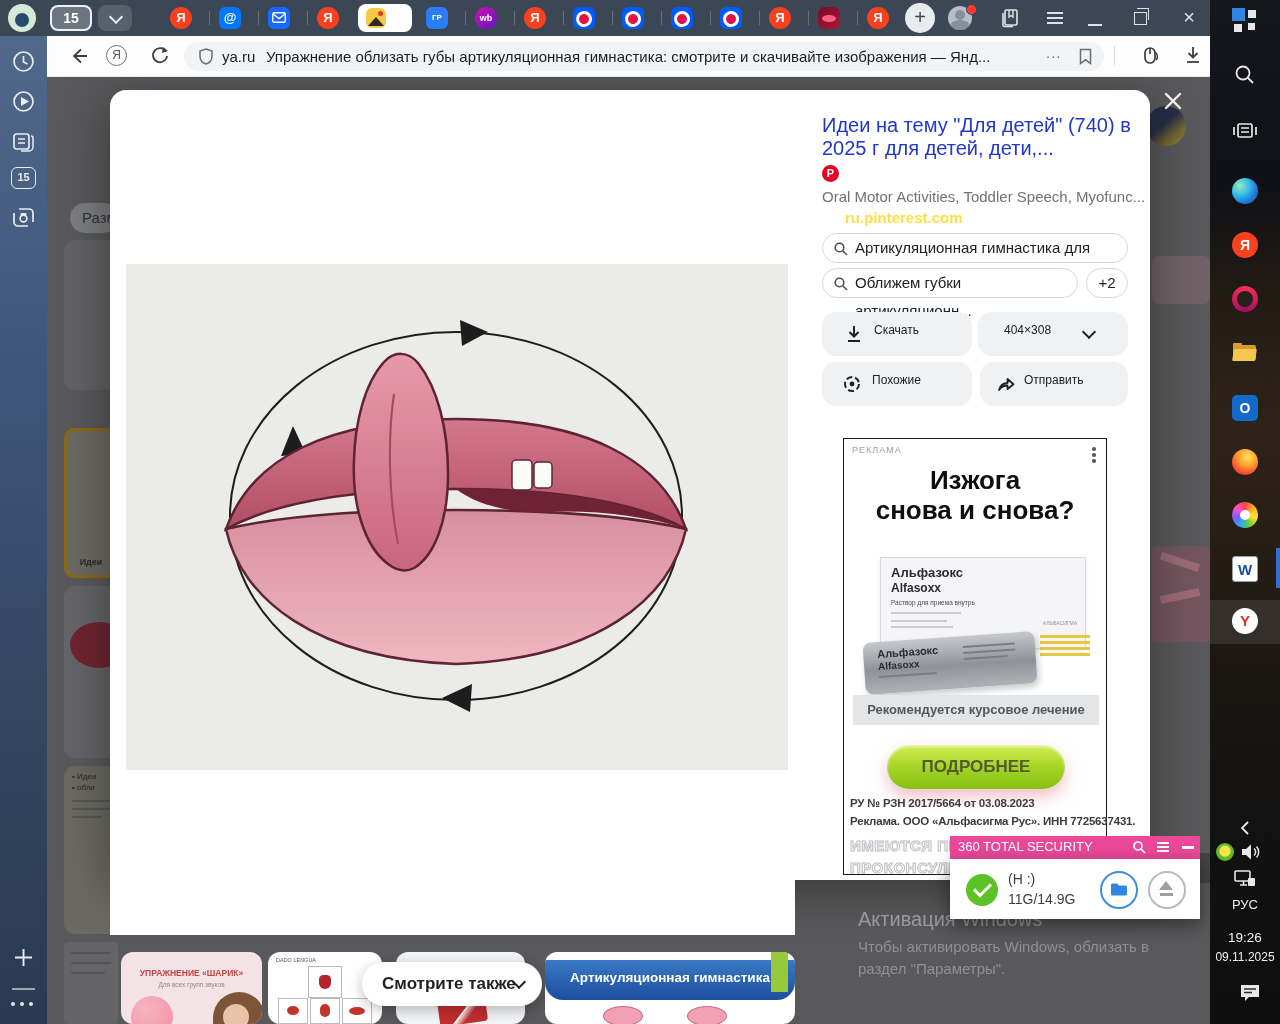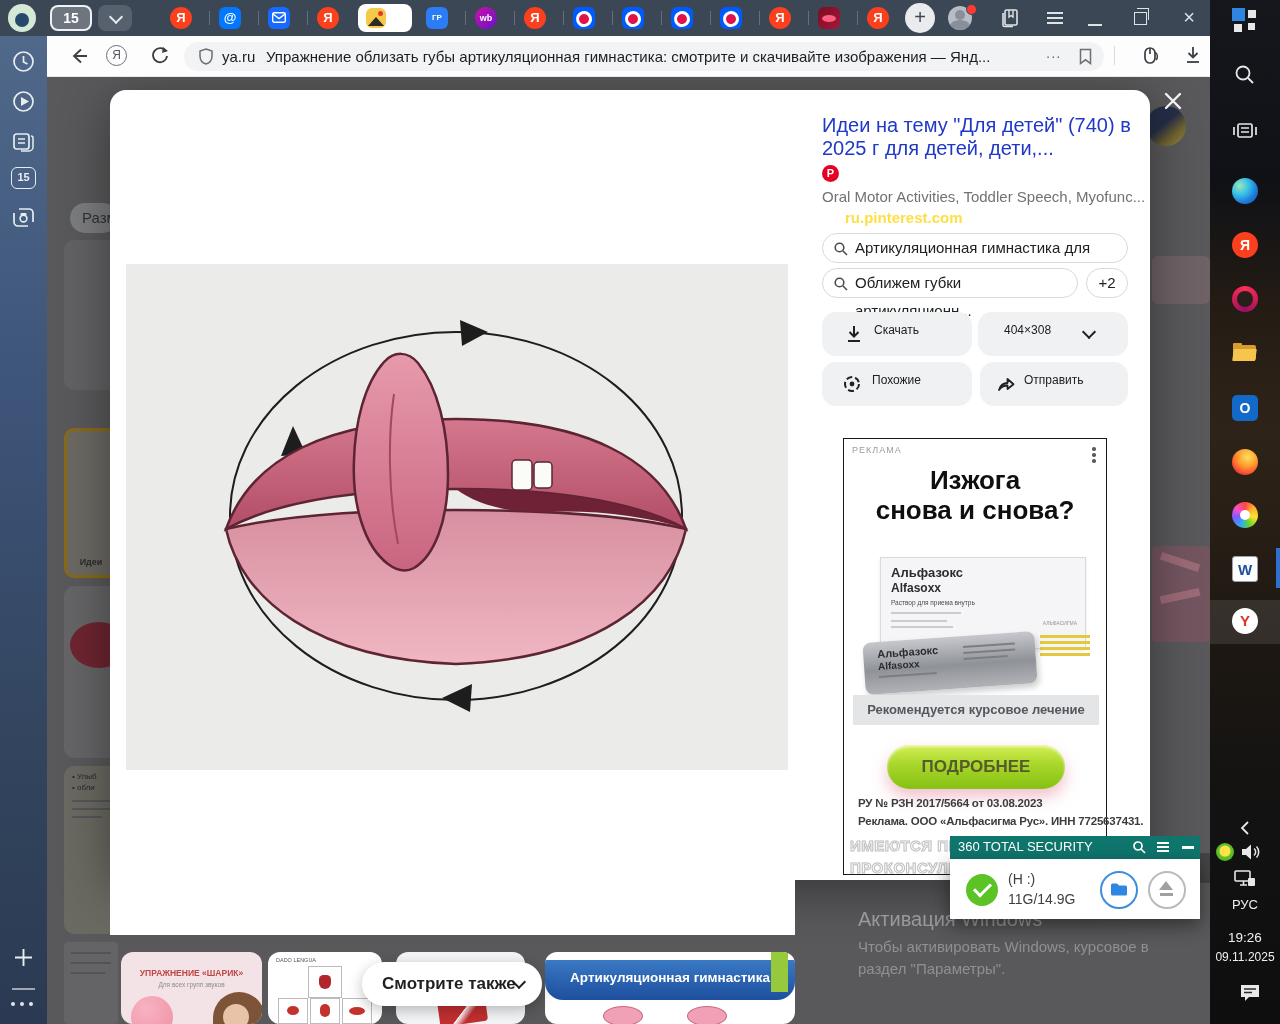--- a/index.html
+++ b/index.html
@@ -88,25 +88,25 @@
   .sachet{left:20px;top:198px;width:172px;height:52px;border-radius:8px;transform:rotate(-4deg);
     background:linear-gradient(180deg,#c6c8cd,#8f9298 55%,#b0b2b7);box-shadow:2px 4px 6px rgba(0,0,0,.2);}
   .gline{position:absolute;height:2px;background:#caccd0;}
   .dline{position:absolute;height:2px;background:#7b7d82;}
   .adban{left:9px;top:256px;width:246px;height:30px;background:#e4e5e7;text-align:center;font-size:13px;
     font-weight:bold;color:#55575e;line-height:30px;}
   .cta{left:43px;top:306px;width:178px;height:44px;border-radius:22px;text-align:center;line-height:44px;
     font-size:17px;font-weight:bold;color:#565b2b;
     background:linear-gradient(180deg,#d3ef55,#a8d62a 45%,#86c113);
     box-shadow:0 8px 16px rgba(233,150,170,.6),inset 0 2px 3px rgba(255,255,255,.6);}
-  .legal{left:6px;width:254px;font-size:11.5px;font-weight:bold;color:#3b3c3f;letter-spacing:-0.2px;margin-left:8px;}
+  .legal{left:6px;width:254px;font-size:11.5px;font-weight:bold;color:#3b3c3f;letter-spacing:-0.2px;}
   .warn{left:6px;font-size:15px;font-weight:bold;color:#fdfdfd;-webkit-text-stroke:1px #bfc0c3;
     text-shadow:0 0 1px #c5c6c9;letter-spacing:.5px;}
   
-  .w360h{left:950px;top:836px;width:250px;height:23px;background:#0f766e;z-index:30;text-decoration:underline;}
+  .w360h{left:950px;top:836px;width:250px;height:23px;background:#ec4899;z-index:30;text-decoration:underline;}
   .w360b{left:950px;top:859px;width:250px;height:60px;background:#fff;z-index:30;box-shadow:0 6px 18px rgba(0,0,0,.45);}
   .chk{left:16px;top:15px;width:32px;height:32px;border-radius:50%;background:#5cc327;}
   .chk::after{content:'';position:absolute;left:8px;top:9px;width:14px;height:7px;border-left:3px solid #fff;
     border-bottom:3px solid #fff;transform:rotate(-45deg);}
   .rbtn{top:12px;width:38px;height:38px;border-radius:50%;box-sizing:border-box;}
   
   .wm{color:#97999c;z-index:12;}
   
   .thumb{top:952px;height:72px;border-radius:12px;overflow:hidden;z-index:11;}
   .seealso{left:362px;top:962px;width:180px;height:44px;border-radius:22px;background:#fff;z-index:12;
@@ -131,21 +131,21 @@
 
   <div class="abs razm">Разм</div>
   <div class="abs frag" style="left:64px;top:240px;width:54px;height:150px;"></div>
   <div class="abs frag" style="left:64px;top:428px;width:54px;height:144px;background:#6b6962;border:3px solid #8a6a16;">
     <div class="abs" style="left:0;bottom:8px;width:48px;text-align:center;font-size:9px;font-weight:bold;color:#2a2b2d;">Идеи</div>
   </div>
   <div class="abs frag" style="left:64px;top:586px;width:54px;height:172px;background:#656567;">
     <div class="abs" style="left:6px;top:36px;width:58px;height:46px;border-radius:50%;background:#6e2531;"></div>
   </div>
   <div class="abs frag" style="left:64px;top:766px;width:54px;height:168px;background:#6a6a62;">
-    <div class="abs" style="left:8px;top:6px;font-size:8px;color:#27282b;">• Улыб</div>
+    <div class="abs" style="left:8px;top:6px;font-size:8px;color:#27282b;">• Идеи</div>
     <div class="abs" style="left:8px;top:17px;font-size:8px;color:#27282b;">• обли</div>
     <div class="abs" style="left:8px;top:34px;width:38px;height:2px;background:#55565a;"></div>
     <div class="abs" style="left:8px;top:42px;width:38px;height:2px;background:#55565a;"></div>
     <div class="abs" style="left:8px;top:50px;width:30px;height:2px;background:#55565a;"></div>
   </div>
   <div class="abs frag" style="left:64px;top:942px;width:54px;height:82px;background:#646466;border-radius:4px;">
     <div class="abs" style="left:7px;top:10px;width:40px;height:2px;background:#525356;"></div>
     <div class="abs" style="left:7px;top:20px;width:40px;height:2px;background:#525356;"></div>
     <div class="abs" style="left:7px;top:30px;width:34px;height:2px;background:#525356;"></div>
   </div>
@@ -279,21 +279,21 @@
     </div>
     <div class="abs cta">ПОДРОБНЕЕ</div>
     <div class="abs adban">Рекомендуется курсовое лечение</div>
     <div class="abs legal nw" style="top:358px;">РУ № РЗН 2017/5664 от 03.08.2023</div>
     <div class="abs legal nw" style="top:376px;">Реклама. ООО «Альфасигма Рус». ИНН 7725637431.</div>
     <div class="abs warn nw" style="top:398px;">ИМЕЮТСЯ ПРОТИВ</div>
     <div class="abs warn nw" style="top:420px;">ПРОКОНСУЛЬТИРОВ</div>
   </div>
 
   <div class="abs wm nw" style="left:858px;top:908px;font-size:20px;">Активация Windows</div>
-  <div class="abs wm nw" style="left:858px;top:938px;font-size:15px;color:#8e9093;">Чтобы активировать Windows, курсовое в</div>
+  <div class="abs wm nw" style="left:858px;top:938px;font-size:15px;color:#8e9093;">Чтобы активировать Windows, облизать в</div>
   <div class="abs wm nw" style="left:858px;top:960px;font-size:15px;color:#8e9093;">раздел "Параметры".</div>
 
   <div class="abs w360h">
     <div class="abs nw" style="left:8px;top:3px;font-size:13px;color:#fff;">360 TOTAL SECURITY</div>
     <svg class="icn" style="left:182px;top:4px;" width="15" height="15" viewBox="0 0 15 15">
         <circle cx="6" cy="6" r="4" fill="none" stroke="#fff" stroke-width="1.7"></circle>
         <path d="M9 9 L13 13" stroke="#fff" stroke-width="1.7"></path>
       </svg>
     <svg class="icn" style="left:206px;top:5px;" width="14" height="12" viewBox="0 0 14 12">
         <path d="M1 2h12M1 6h12M1 10h12" stroke="#fff" stroke-width="2"></path>

